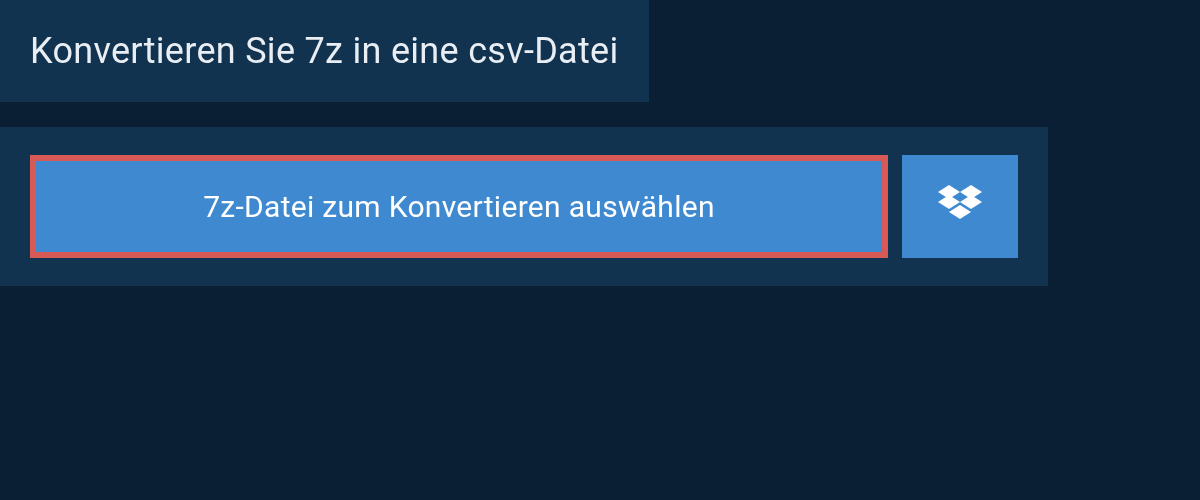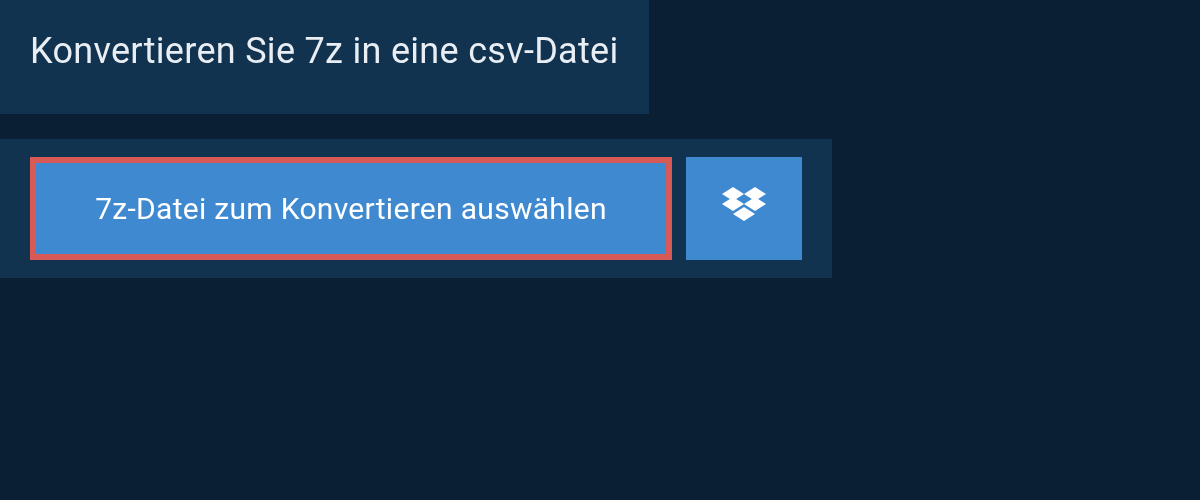--- a/index.html
+++ b/index.html
@@ -9,35 +9,35 @@
     }
     body {
       width: 1200px;
       height: 500px;
       background: #0a1f33;
       font-family: -apple-system, BlinkMacSystemFont, "Segoe UI", Roboto, Arial, sans-serif;
       position: relative;
     }
     .header-panel {
       background: #12334f;
-      padding: 30px 30px 42px 30px;
+      padding: 30px 30px 30px 30px;
       display: inline-block;
       min-width: 615px;
     }
     .header-title {
       color: #e8eef3;
       font-size: 36px;
       font-weight: 400;
       letter-spacing: 0.3px;
     }
     .upload-panel {
       background: #12334f;
-      padding: 18px 30px;
+      padding: 28px 30px;
       margin-top: 25px;
-      width: 832px;
+      width: 1048px;
       display: flex;
       gap: 14px;
       align-items: stretch;
     }
     .select-file-button {
       flex: 1;
       background: #3f89d0;
       border: 6px solid #d85a57;
       color: #ffffff;
       font-size: 30px;

